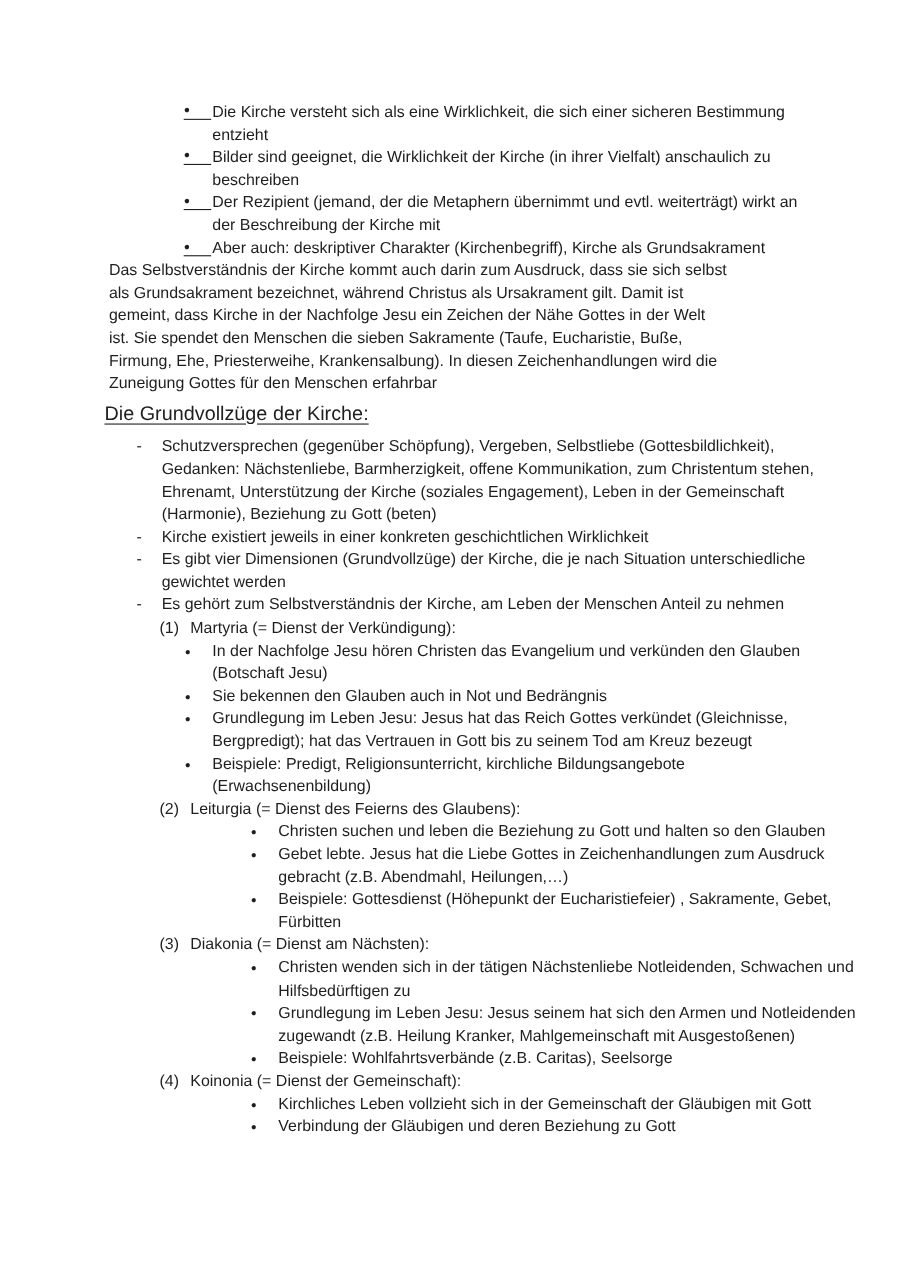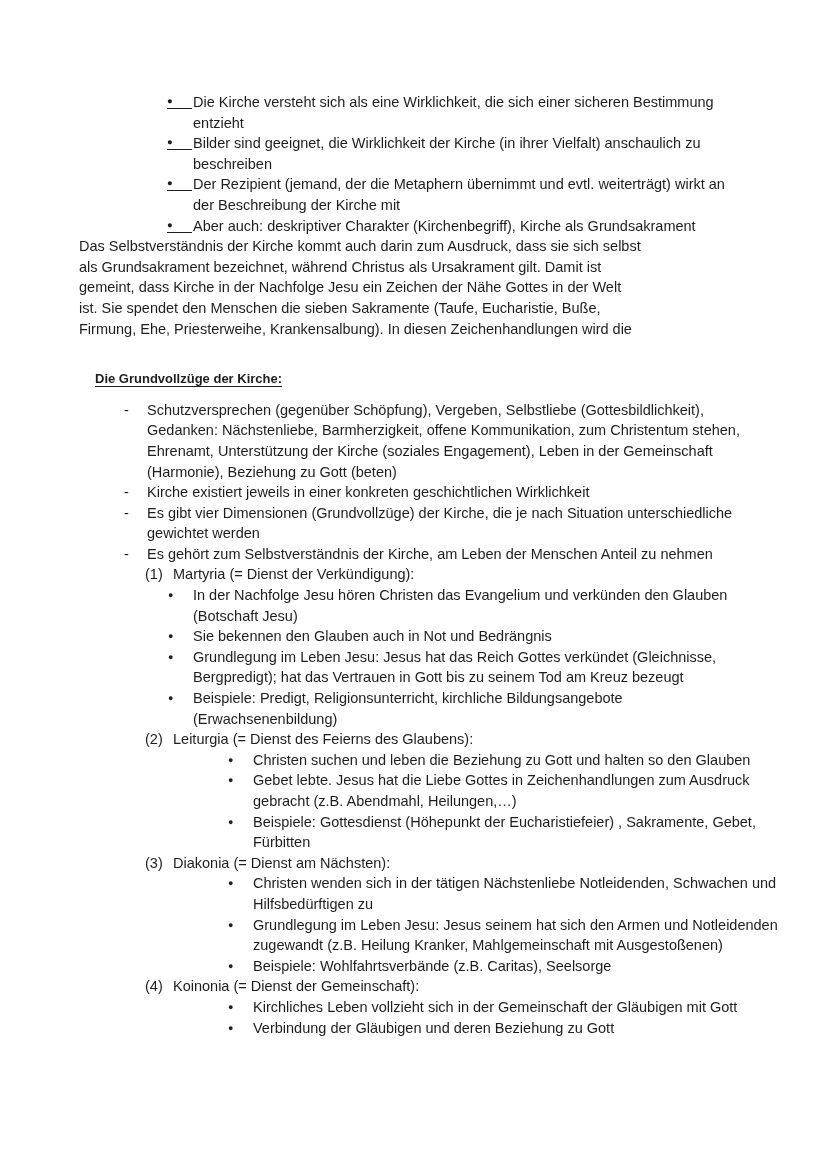--- a/index.html
+++ b/index.html
@@ -18,25 +18,25 @@
 
   
   .intro-item { margin-left: 193px; }
   .intro-item .marker-tab {
     position: absolute; left: -26px; top: 2px;
     width: 25px; height: 14px;
     border-bottom: 1.7px solid #1e1e1e;
   }
   .intro-item .marker-tab .dot { display: block; font-size: 9.5px; line-height: 14px; }
 
-  .intro-cont { margin-left: 79px; }
+  .intro-cont { margin-left: 99px; }
 
   .doc-heading {
-    margin-left: 95px; margin-top: 30px; margin-bottom: 0;
-    font-size: 13px; font-weight: bold;
+    margin-left: 95px; margin-top: 6px; margin-bottom: 0;
+    font-size: 18px; font-weight: normal;
     text-decoration: underline;
     text-underline-offset: 3px;
     line-height: 20.6px;
   }
 
   .dash-list { margin-top: 10px; }
   .dash-item { margin-left: 147px; }
   .dash-item > .marker { position: absolute; left: -23px; top: 0; }
 
   .num-head { margin-left: 173px; position: relative; }
@@ -86,20 +86,21 @@
         </span>
       <div class="ln">Aber auch: deskriptiver Charakter (Kirchenbegriff), Kirche als Grundsakrament</div>
     </div>
 
     <div class="intro-cont">
       <div class="ln">Das Selbstverständnis der Kirche kommt auch darin zum Ausdruck, dass sie sich selbst</div>
       <div class="ln">als Grundsakrament bezeichnet, während Christus als Ursakrament gilt. Damit ist</div>
       <div class="ln">gemeint, dass Kirche in der Nachfolge Jesu ein Zeichen der Nähe Gottes in der Welt</div>
       <div class="ln">ist. Sie spendet den Menschen die sieben Sakramente (Taufe, Eucharistie, Buße,</div>
       <div class="ln">Firmung, Ehe, Priesterweihe, Krankensalbung). In diesen Zeichenhandlungen wird die</div>
+      <div class="ln">Zuneigung Gottes für den Menschen erfahrbar</div>
     </div>
   </div>
 
   <div class="doc-heading ln">Die Grundvollzüge der Kirche:</div>
 
   <div class="dash-list">
 
     <div class="li dash-item">
       <span class="marker">-</span>
       <div class="ln">Schutzversprechen (gegenüber Schöpfung), Vergeben, Selbstliebe (Gottesbildlichkeit),</div>

